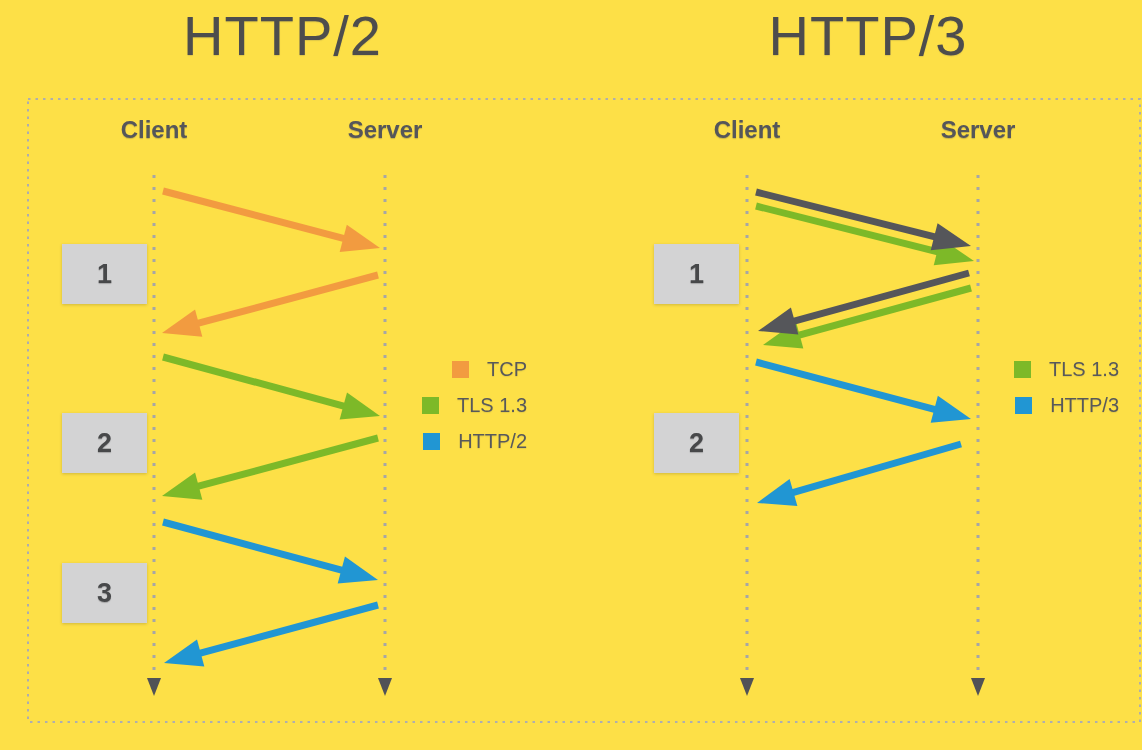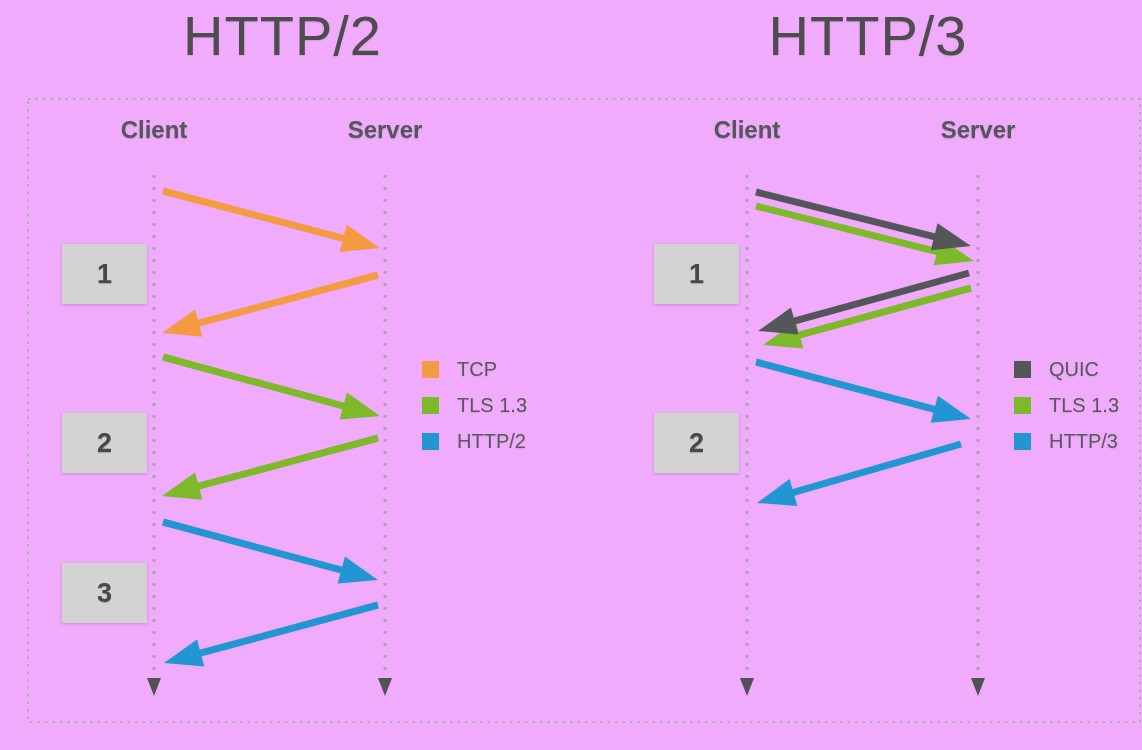--- a/index.html
+++ b/index.html
@@ -1,33 +1,33 @@
 <!DOCTYPE html>
 <html style="--c-title: #4D4D4D; --c-actor_label: #55565A; --c-legend_text: #58595B; --c-step_number: #47484A; --c-step_box_bg: #D3D3D4; --c-lifeline_dot: #A6A6A6; --c-lifeline_arrow: #515256; --c-outer_border: #AEAEAE; --c-tcp: #F29B40; --c-quic: #55565A; --c-tls: #7DB928; --c-http2: #2196D3; --c-http3: #2196D3;"><head>
 <meta charset="utf-8">
 <style>
   html,body{margin:0;padding:0;background:#fff;}
-  .stage{position:relative;width:1142px;height:750px;background:#f0abfc;overflow:hidden;
+  .stage{position:relative;width:1142px;height:750px;background:#fde047;overflow:hidden;
          font-family:"Liberation Sans",sans-serif;}
   .title{position:absolute;top:4px;font-size:56px;line-height:1.15;color:var(--c-title);
          text-align:center;letter-spacing:1px;text-shadow:0 1px 1px rgba(90,90,90,0.18);}
   .t0{left:0;width:565px}
   .t1{left:578px;width:580px}
   .board{position:absolute;left:27px;top:98px;width:1114px;height:625px;}
   .gfx{position:absolute;left:0;top:0;}
   .actor{position:absolute;top:18px;transform:translateX(-50%);font-weight:bold;font-size:24px;
          color:var(--c-actor_label);text-shadow:0 1px 1px rgba(70,70,70,0.28);white-space:nowrap;}
   .a0c{left:127px}.a0s{left:358px}.a1c{left:720px}.a1s{left:951px}
   .stepbox{position:absolute;width:85px;height:60px;background:var(--c-step_box_bg);
            display:flex;align-items:center;justify-content:center;font-weight:bold;font-size:27px;
            color:var(--c-step_number);box-shadow:0 1px 3px rgba(0,0,0,0.18);
            text-shadow:0 1px 1px rgba(0,0,0,0.22);}
   .sb00{left:35px;top:146px}.sb01{left:35px;top:315px}.sb02{left:35px;top:465px}
   .sb10{left:627px;top:146px}.sb11{left:627px;top:315px}
-  .legend{position:absolute;top:253px;display:flex;flex-direction:column;}
+  .legend{position:absolute;top:253px;display:flex;flex-direction:column;align-items:flex-end;}
   .lg0{left:395px}.lg1{left:987px}
   .lrow{display:flex;align-items:center;height:36px;}
   .swatch{width:17px;height:17px;margin-right:18px;flex:none;}
   .llabel{font-size:20px;color:var(--c-legend_text);white-space:nowrap;
           text-shadow:0 1px 1px rgba(90,90,90,0.15);}
 </style>
 </head>
 <body>
 
 <div class="stage">
@@ -98,24 +98,20 @@
         <span class="llabel">TLS 1.3</span>
       </div>
       <div class="lrow">
         <span class="swatch" style="background-color: rgb(33, 150, 211);"></span>
         <span class="llabel">HTTP/2</span>
       </div>
     </div>
 
     <div class="legend lg1">
       <div class="lrow">
-        <span class="swatch" style="background-color: rgb(85, 86, 90);"></span>
-        <span class="llabel">QUIC</span>
-      </div>
-      <div class="lrow">
         <span class="swatch" style="background-color: rgb(125, 185, 40);"></span>
         <span class="llabel">TLS 1.3</span>
       </div>
       <div class="lrow">
         <span class="swatch" style="background-color: rgb(33, 150, 211);"></span>
         <span class="llabel">HTTP/3</span>
       </div>
     </div>
 
   </div>

